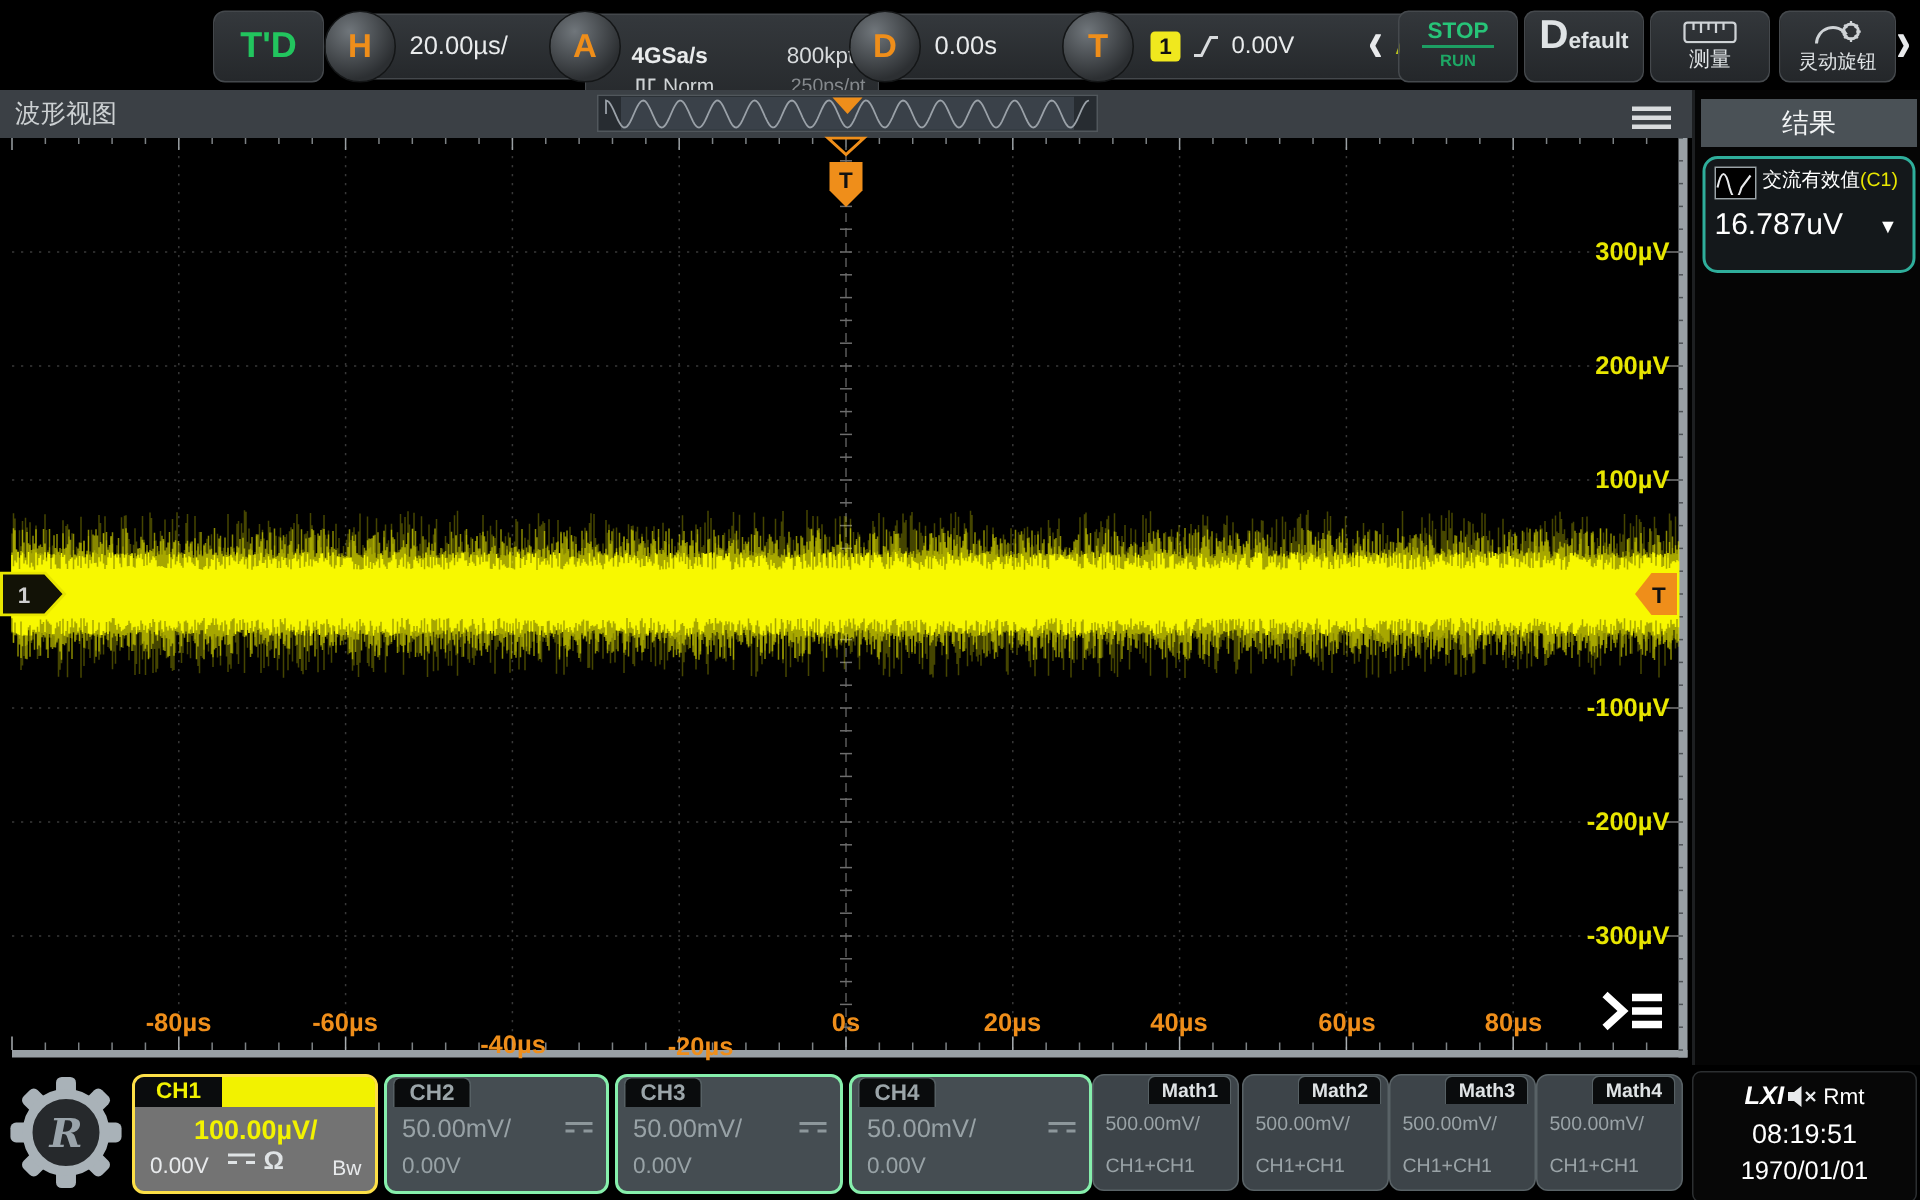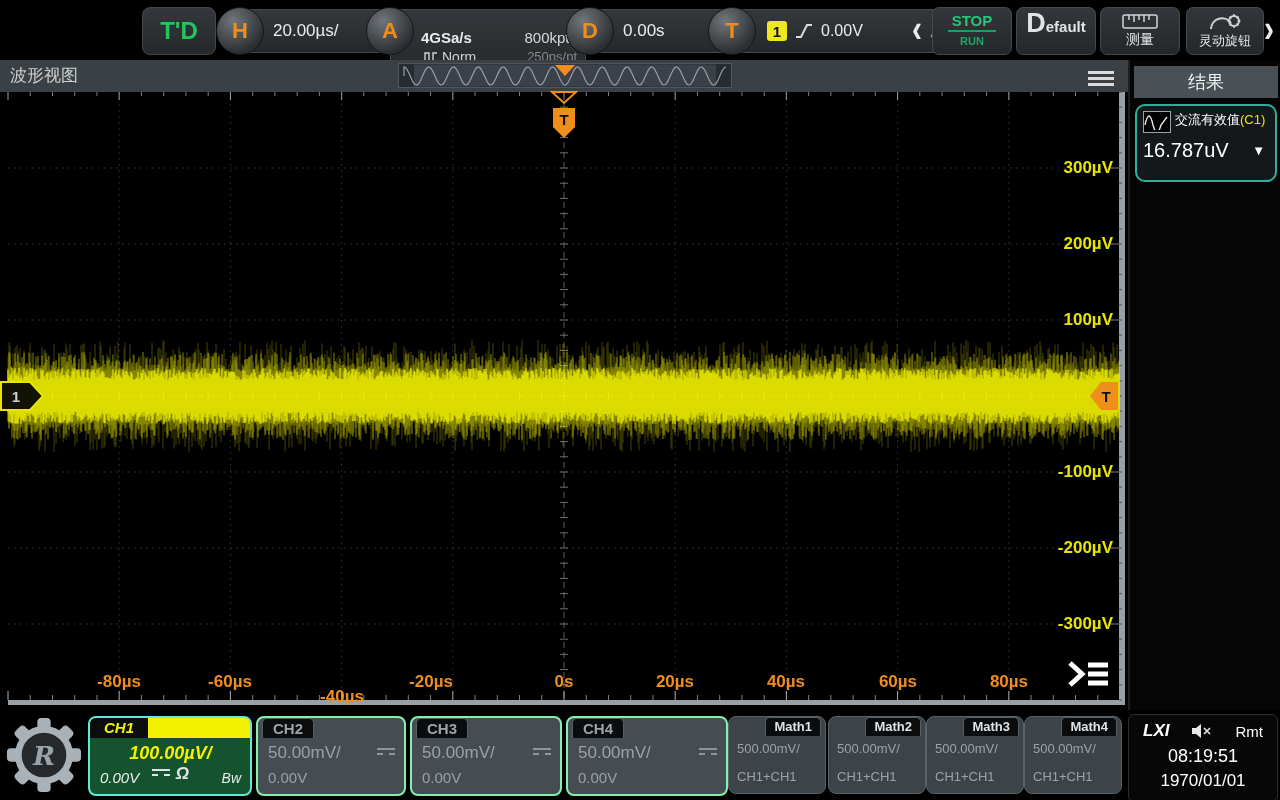--- a/index.html
+++ b/index.html
@@ -61,21 +61,21 @@
   .meas-src{color:#e8e600;}
   .meas-row2{display:flex;align-items:center;justify-content:space-between;margin-top:6px;}
   .meas-value{color:#fff;font-size:20px;}
   .meas-caret{color:#fff;font-size:13px;margin-right:4px;}
   .meas-icon{width:26px;height:20px;border:1px solid #9aa3a8;background:#000;display:inline-flex;}
 
   
   #bottombar{position:absolute;left:0;top:710px;width:1280px;height:90px;background:#000;}
   .card{position:absolute;top:6px;height:76px;border-radius:8px;cursor:pointer;}
   .ch{background:#454d52;border:2px solid #86efac;}
-  .ch.on{background:#14532d;border:2px solid #5eead4;font-style:italic;}
+  .ch.on{background:#737373;border:2px solid #fde047;}
   .ch-tab{position:absolute;top:0;left:4px;height:19px;padding:0 10px;background:#0a0c0d;color:#9ba5a9;
     font-weight:bold;font-size:15px;line-height:19px;border:1px solid #566064;border-bottom:none;border-radius:5px 5px 0 0;}
   .ch.on .ch-tab{left:0;color:#f2f200;border:none;border-radius:6px 0 0 0;width:58px;text-align:center;padding:0;height:20px;line-height:20px;}
   .activeband{position:absolute;top:0;left:58px;right:0;height:20px;background:#f2f200;border-radius:0 5px 0 0;}
   .ch-r1{position:absolute;top:25px;left:10px;right:9px;display:flex;justify-content:space-between;align-items:center;
     color:#98a2a6;font-size:17px;}
   .ch-r2{position:absolute;top:51px;left:10px;right:9px;display:flex;justify-content:space-between;align-items:center;
     color:#98a2a6;font-size:15px;}
   .ch.on .ch-r1{color:#f2f200;font-size:18px;font-weight:bold;flex-direction:column;}
   .ch.on .ch-r2{color:#e8eaec;}
@@ -85,21 +85,21 @@
   .ch:not(.on) .iconset{color:#8d979b;}
   .ohm{font-size:17px;}
   .bw{font-size:14px;color:#e8eaec;}
   .math{background:#3d4449;border:1px solid #596266;}
   .math-tab{position:absolute;top:0;right:4px;height:18px;padding:0 8px;background:#0a0c0d;color:#dfe3e5;
     font-weight:bold;font-size:13px;line-height:18px;border:1px solid #566064;border-bottom:none;border-radius:5px 5px 0 0;}
   .math-r1{position:absolute;top:24px;left:8px;color:#9aa3a7;font-size:13px;}
   .math-r2{position:absolute;top:52px;left:8px;color:#9aa3a7;font-size:13px;}
   #clock{position:absolute;left:1128px;top:4px;width:148px;height:82px;background:#070707;border:1px solid #2c2f31;
     border-radius:6px;color:#fff;text-align:center;padding-top:4px;}
-  .lxi-row{display:flex;align-items:center;justify-content:center;gap:22px;height:24px;}
+  .lxi-row{display:flex;align-items:center;justify-content:center;gap:2px;height:24px;}
   .lxi{font-weight:bold;font-style:italic;font-size:17px;}
   .rmt{font-size:15px;}
   .time-row{font-size:18px;line-height:26px;}
   .date-row{font-size:17px;line-height:24px;}
 </style>
 </head>
 <body>
 
 <div id="topbar">
 
@@ -451,21 +451,21 @@
   <div id="axis-labels">
       <span class="vlabel" style="top: 98px;">300µV</span>
       <span class="vlabel" style="top: 174px;">200µV</span>
       <span class="vlabel" style="top: 250px;">100µV</span>
       <span class="vlabel" style="top: 402px; text-align: right;">-100µV</span>
       <span class="vlabel" style="top: 478px;">-200µV</span>
       <span class="vlabel" style="top: 554px;">-300µV</span>
       <span class="tlabel" style="left: 119px;">-80µs</span>
       <span class="tlabel" style="left: 230px;">-60µs</span>
       <span class="tlabel" style="left: 342px; margin-top: 15px;">-40µs</span>
-      <span class="tlabel" style="left: 431px;">-20µs</span>
+      <span class="tlabel" style="left: 467px; margin-top: 16px;">-20µs</span>
       <span class="tlabel" style="left: 564px;">0s</span>
       <span class="tlabel" style="left: 675px;">20µs</span>
       <span class="tlabel" style="left: 786px;">40µs</span>
       <span class="tlabel" style="left: 898px;">60µs</span>
       <span class="tlabel" style="left: 1009px;">80µs</span>
     </div>
 
   <svg class="marker" style="left:549px;top:31px" width="30" height="50">
     <polygon points="3,1 27,1 15,12" fill="rgba(0,0,0,0.25)" stroke="#ef8e1a" stroke-width="2"></polygon>
     <path d="M4,17 h22 v19 l-11,11 l-11,-11 z" fill="#ef8e1a"></path>

